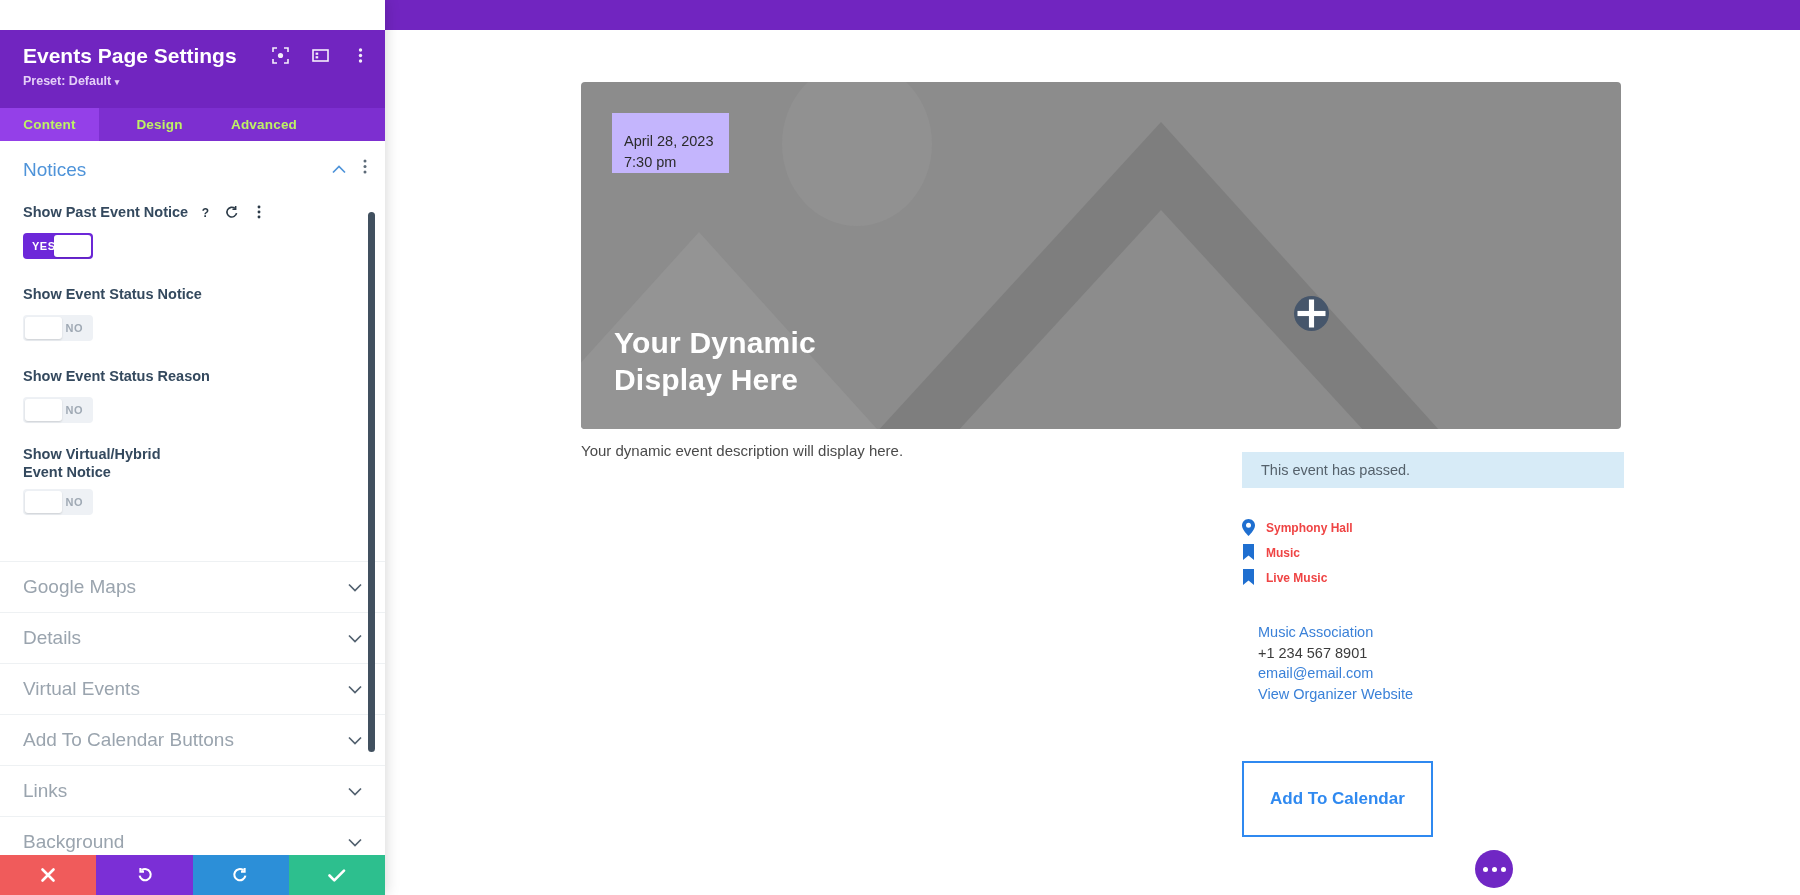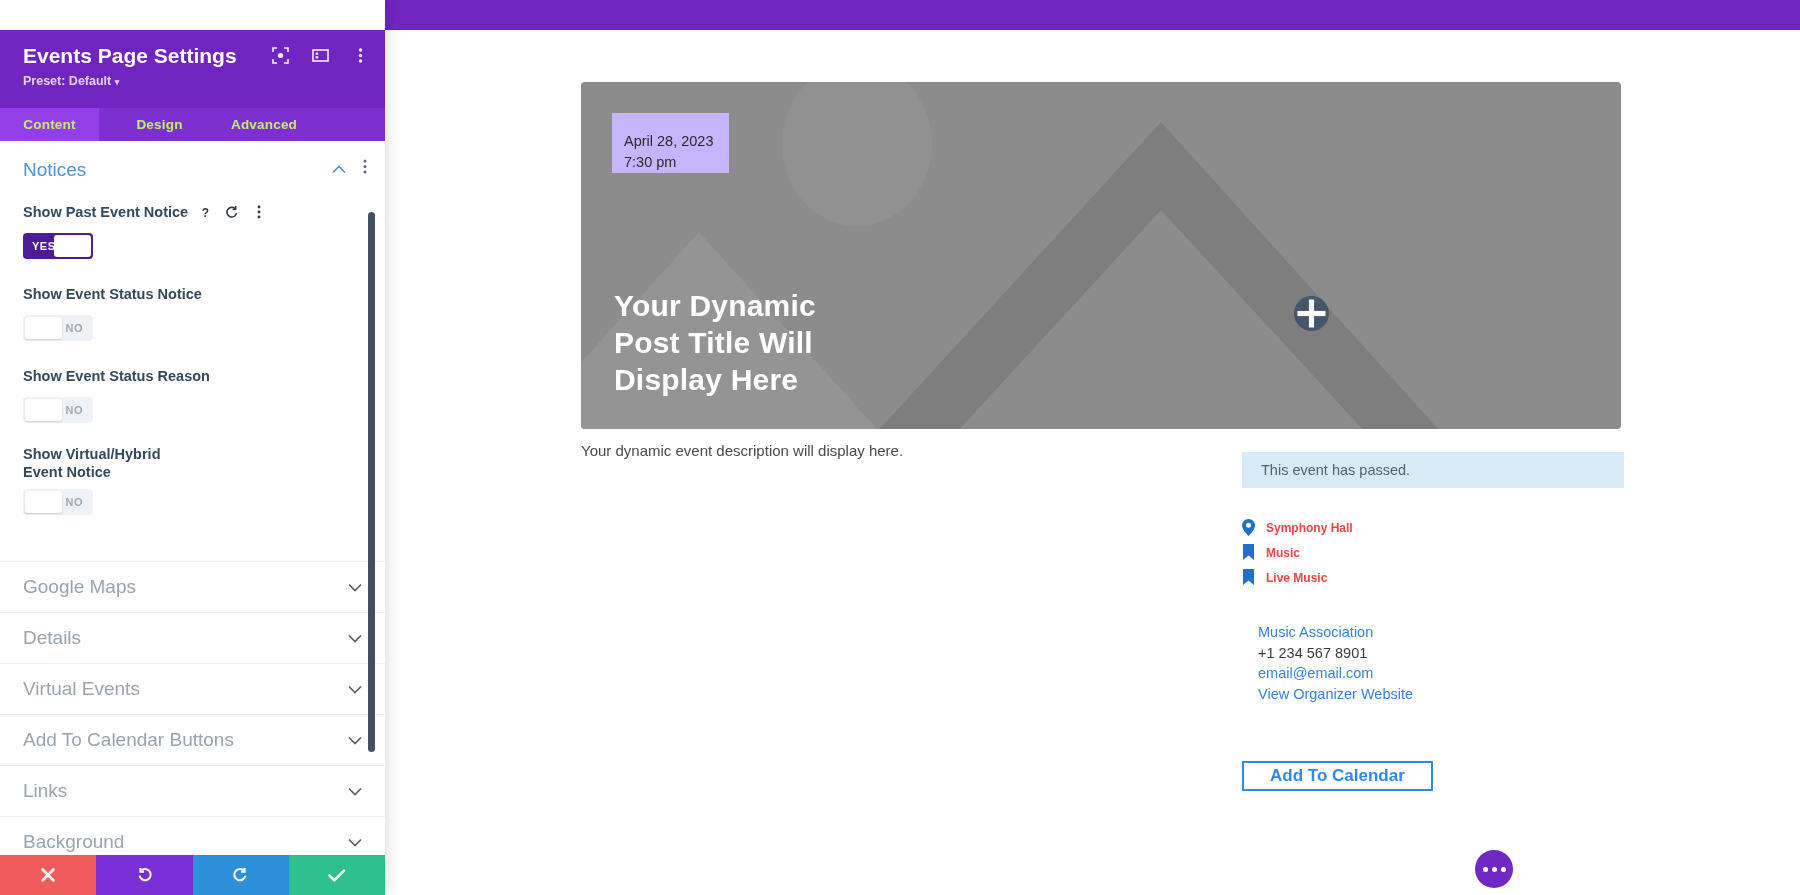--- a/index.html
+++ b/index.html
@@ -85,21 +85,21 @@
   .field-label.two { max-width: 180px; }
   .ctl-icons { display: flex; align-items: center; gap: 13px; }
   .ctl-icons .ci { width: 14px; height: 16px; display:flex; align-items:center; justify-content:center; }
 
   
   .toggle {
     margin-top: 8px; width: 70px; height: 26px; border-radius: 4px;
     display: flex; align-items: center; position: relative;
     background: #eef1f5;
   }
-  .toggle.on { background: #4c1d95; text-align: right; }
+  .toggle.on { background: #6d28d9; text-align: right; }
   .toggle .lbl { font-size: 11px; font-weight: bold; letter-spacing: .5px; }
   .toggle.on .lbl { color: #ffffff; margin-left: 9px; }
   .toggle.off .lbl { color: #9fa9b4; position: absolute; right: 10px; }
   .knob {
     position: absolute; width: 37px; height: 22px; border-radius: 3px;
     background: #ffffff; top: 2px;
     box-shadow: 0 1px 2px rgba(0,0,0,.14);
   }
   .toggle.on .knob { right: 2px; }
   .toggle.off .knob { left: 2px; }
@@ -167,21 +167,21 @@
   .meta { position: absolute; left: 857px; top: 485px; }
   .meta-row { display: flex; align-items: center; gap: 11px; height: 25px; }
   .meta-row .txt { font-size: 12px; font-weight: bold; color: #ef4444; }
   .org { position: absolute; left: 857px; top: 592px; }
   .org div { font-size: 14.5px; line-height: 1.43; margin-left: 16px; }
   .org .lnk { color: #3a81d8; }
   .org .pln { color: #3c3c3c; }
 
   .atc-btn {
     position: absolute; left: 857px; top: 731px;
-    padding: 3px 26px; border: 2px solid #2f89f0; background: #ffffff;
+    padding: 26px 26px; border: 2px solid #2f89f0; background: #ffffff;
     font-size: 17px; font-weight: bold; color: #2f89f0;
   }
 
   .dots-fab {
     position: absolute; left: 1090px; top: 820px;
     width: 38px; height: 38px; border-radius: 50%;
     background: #7027c4; display: flex; align-items: center;
     justify-content: center; gap: 4px;
   }
   .dots-fab i { width: 5px; height: 5px; border-radius: 50%; background: #fff; display:block; }
@@ -205,21 +205,20 @@
         <polygon points="330,400 580,128 830,400" fill="#8c8c8c"></polygon>
       </svg>
 
       <div class="date-badge">
         <div class="d">April 28, 2023</div>
         <div class="d">7:30 pm</div>
       </div>
 
       <div class="hero-title">
         <div>Your Dynamic</div>
-        <div>Post Title Will</div>
         <div>Display Here</div>
       </div>
 
       <div class="add-fab">
         <svg width="15" height="15" viewBox="0 0 15 15">
           <rect x="6.4" y="1.5" width="2.2" height="12" fill="#fff"></rect>
           <rect x="1.5" y="6.4" width="12" height="2.2" fill="#fff"></rect>
         </svg>
       </div>
     </div>

